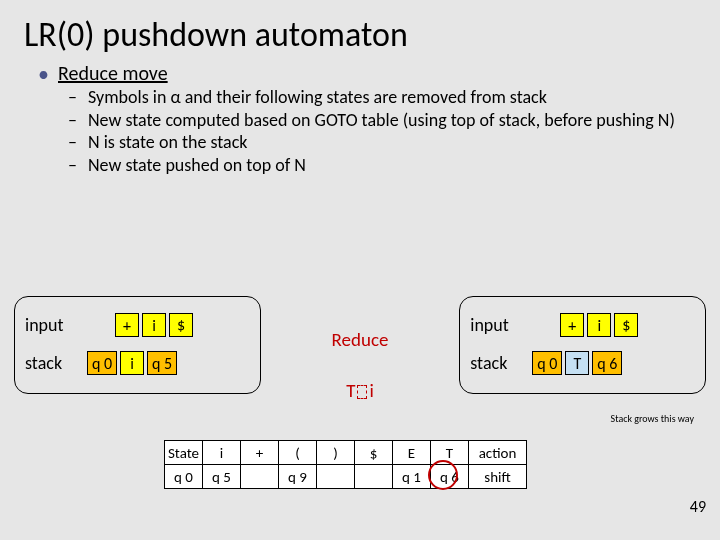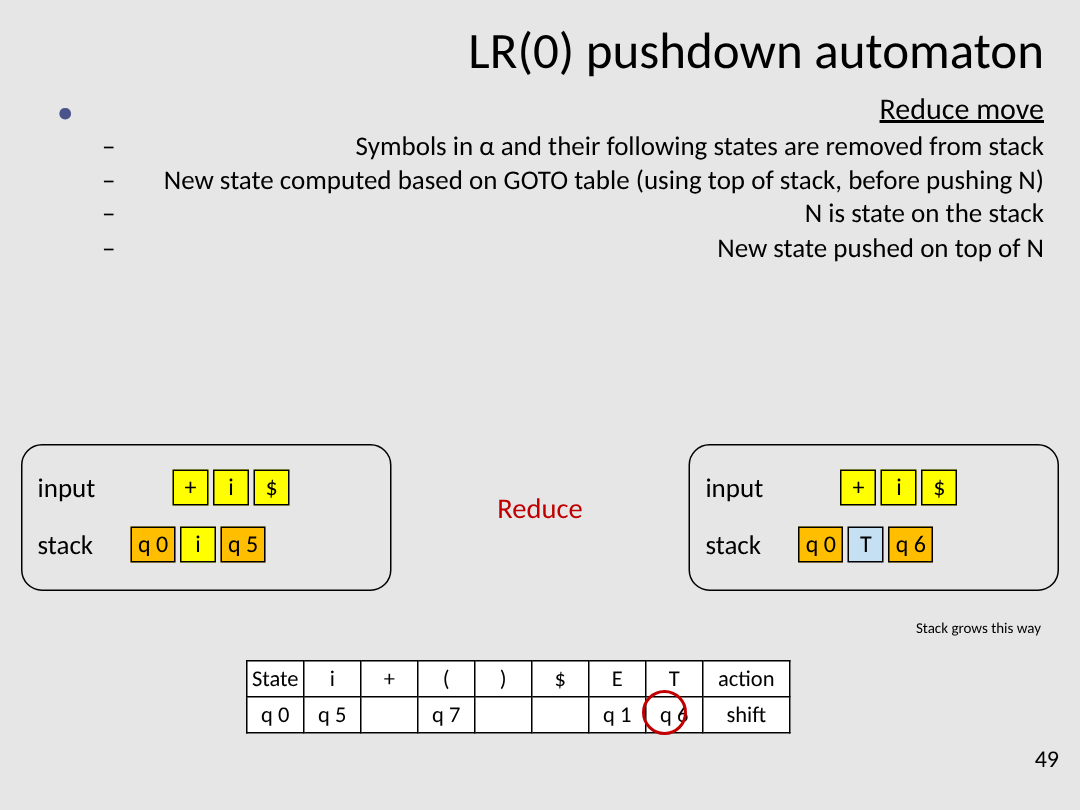--- a/index.html
+++ b/index.html
@@ -9,28 +9,28 @@
     background: #e6e6e6;
     font-family: Calibri, "Segoe UI", Arial, sans-serif;
     color: #000;
   }
   .slide {
     position: relative;
     width: 720px; height: 540px;
     padding: 10px 24px 0 24px;
   }
   h1 {
-    text-align: right;
+    text-align: left;
     font-size: 34px;
     font-weight: 400;
     margin: 4px 0 6px 0;
     color: #000;
   }
   .bullets { padding-left: 34px; font-size: 20px; }
-  .b1 { position: relative; margin: 0 0 4px 0; text-align: right; }
+  .b1 { position: relative; margin: 0 0 4px 0; }
   .b1::before {
     content: "•"; color: #4a548a; position: absolute; left: -20px; top: 0;
     font-size: 22px;
   }
   .sublist { padding-left: 30px; font-size: 18px; margin-top: 2px; }
   .b2 { position: relative; margin: 2px 0; line-height: 1.15; }
   .b2::before {
     content: "–"; color: #000; position: absolute; left: -20px; top: 0;
   }
   .nonterm { color: #1a3fc9; }
@@ -152,20 +152,23 @@
         <div class="cells" style="margin-left:8px;">
           <div class="cell wide orange">q 0</div>
           <div class="cell yellow">i</div>
           <div class="cell wide orange">q 5</div>
         </div>
       </div>
     </div>
 
     <div class="center-col">
       <div class="red">Reduce</div>
+      <div class="red">
+        <span>T</span><span class="red-dash-box"></span><span>i</span>
+      </div>
     </div>
 
     <div class="panel">
       <div class="row">
         <div class="lbl">input</div>
         <div class="cells" style="margin-left:36px;">
           <div class="cell yellow">+</div>
           <div class="cell yellow">i</div>
           <div class="cell yellow">$</div>
         </div>
@@ -195,21 +198,21 @@
         <th>)</th>
         <th>$</th>
         <th>E</th>
         <th>T</th>
         <th class="action">action</th>
       </tr>
       <tr>
         <td>q 0</td>
         <td>q 5</td>
         <td></td>
-        <td>q 7</td>
+        <td>q 9</td>
         <td></td>
         <td></td>
         <td>q 1</td>
         <td>q 6</td>
         <td class="action">shift</td>
       </tr>
     </tbody>
       </table>
     <div class="circ" style="left:264px; top:20px; width:30px; height:30px;"></div>
   </div>

